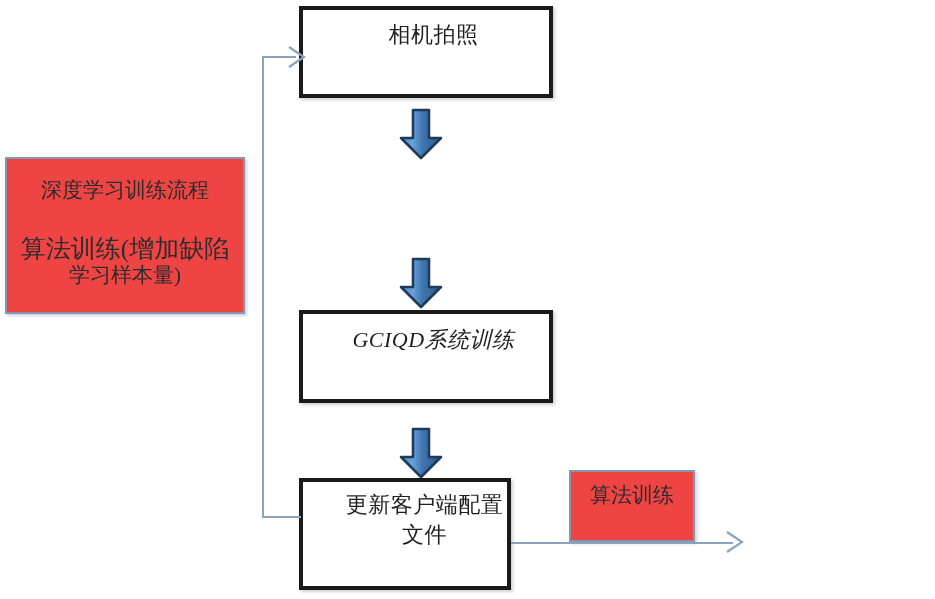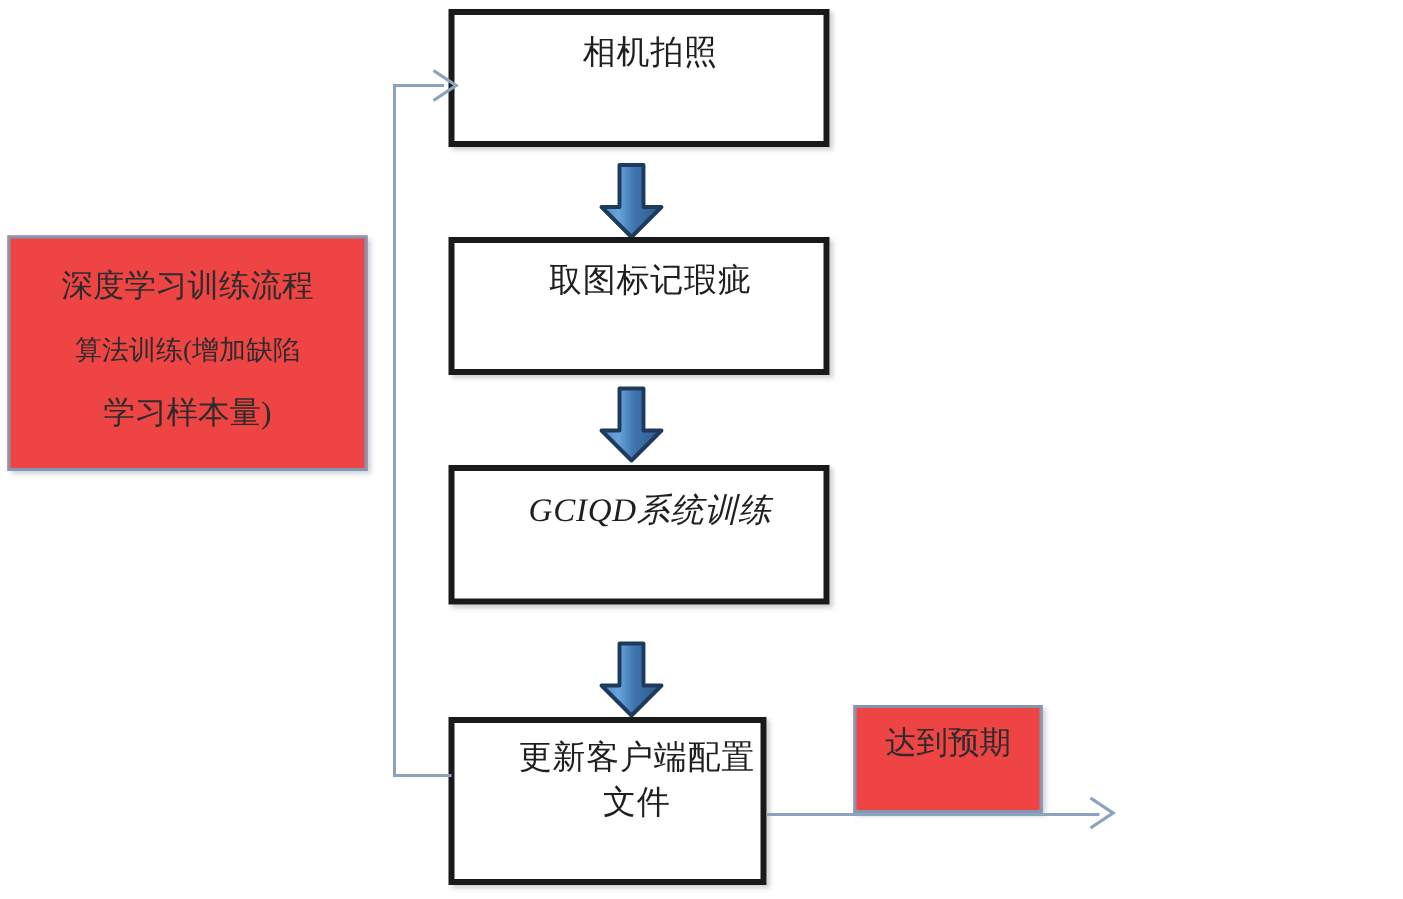--- a/index.html
+++ b/index.html
@@ -72,43 +72,40 @@
     position: absolute;
   }
 </style>
 </head>
 <body>
 
 <div id="canvas">
 
   <div class="note-box" style="left:5px; top:157px; width:240px; height:157px;">
     <div class="note-label" style="top:14px; font-size:21px;">深度学习训练流程</div>
-    <div class="note-label" style="top:57px; font-size:18px;">算法训练(增加缺陷</div>
+    <div class="note-label" style="top:73px; font-size:25px;">算法训练(增加缺陷</div>
     <div class="note-label" style="top:99px; font-size:21px;">学习样本量)</div>
   </div>
 
   <div class="proc-box" style="left:299px; top:6px; width:254px; height:92px;">
     <div class="proc-label" style="top:10px;">相机拍照</div>
   </div>
 
   <svg class="block-arrow" style="left:398px; top:108px;" width="46" height="52" viewBox="0 0 46 52">
     <defs>
       <linearGradient id="ag1" x1="0" y1="0" x2="1" y2="0">
         <stop offset="0%" stop-color="#4e85bb"></stop>
         <stop offset="28%" stop-color="#6aa4dd"></stop>
         <stop offset="55%" stop-color="#3f74ad"></stop>
         <stop offset="100%" stop-color="#2c5a88"></stop>
       </linearGradient>
     </defs>
     <path d="M15,2 L31,2 L31,30 L43,30 L23,50 L3,30 L15,30 Z" fill="url(#ag1)" stroke="#1f3b5c" stroke-width="2.6" stroke-linejoin="round"></path>
   </svg>
 
-  <div class="proc-box" style="left:299px; top:158px; width:254px; height:92px;">
-    <div class="proc-label" style="top:10px;">取图标记瑕疵</div>
-  </div>
 
   <svg class="block-arrow" style="left:398px; top:257px;" width="46" height="52" viewBox="0 0 46 52">
     <defs>
       <linearGradient id="ag2" x1="0" y1="0" x2="1" y2="0">
         <stop offset="0%" stop-color="#4e85bb"></stop>
         <stop offset="28%" stop-color="#6aa4dd"></stop>
         <stop offset="55%" stop-color="#3f74ad"></stop>
         <stop offset="100%" stop-color="#2c5a88"></stop>
       </linearGradient>
     </defs>
@@ -130,21 +127,21 @@
     </defs>
     <path d="M15,2 L31,2 L31,30 L43,30 L23,50 L3,30 L15,30 Z" fill="url(#ag3)" stroke="#1f3b5c" stroke-width="2.6" stroke-linejoin="round"></path>
   </svg>
 
   <div class="proc-box" style="left:299px; top:478px; width:212px; height:112px;">
     <div class="proc-label" style="top:8px;margin-left:24px;">更新客户端配置
 文件</div>
   </div>
 
   <div class="note-box" style="left:569px; top:470px; width:126px; height:72px;">
-    <div class="note-label" style="top:6px; font-size:21px;">达到预期</div>
+    <div class="note-label" style="top:6px; font-size:21px;">算法训练</div>
   </div>
 
 
   <div class="conn conn-h" style="left:511px; top:542px; width:222px;"></div>
   <svg class="arrowhead" style="left:726px; top:531px;" width="18" height="22" viewBox="0 0 18 22">
     <path d="M1,1 L16,11 L1,21" fill="none" stroke="#8ba3bf" stroke-width="2.2"></path>
   </svg>
 
   <div class="conn conn-h" style="left:262px; top:516px; width:39px;"></div>
   <div class="conn conn-v" style="left:262px; top:56px; height:462px;"></div>

